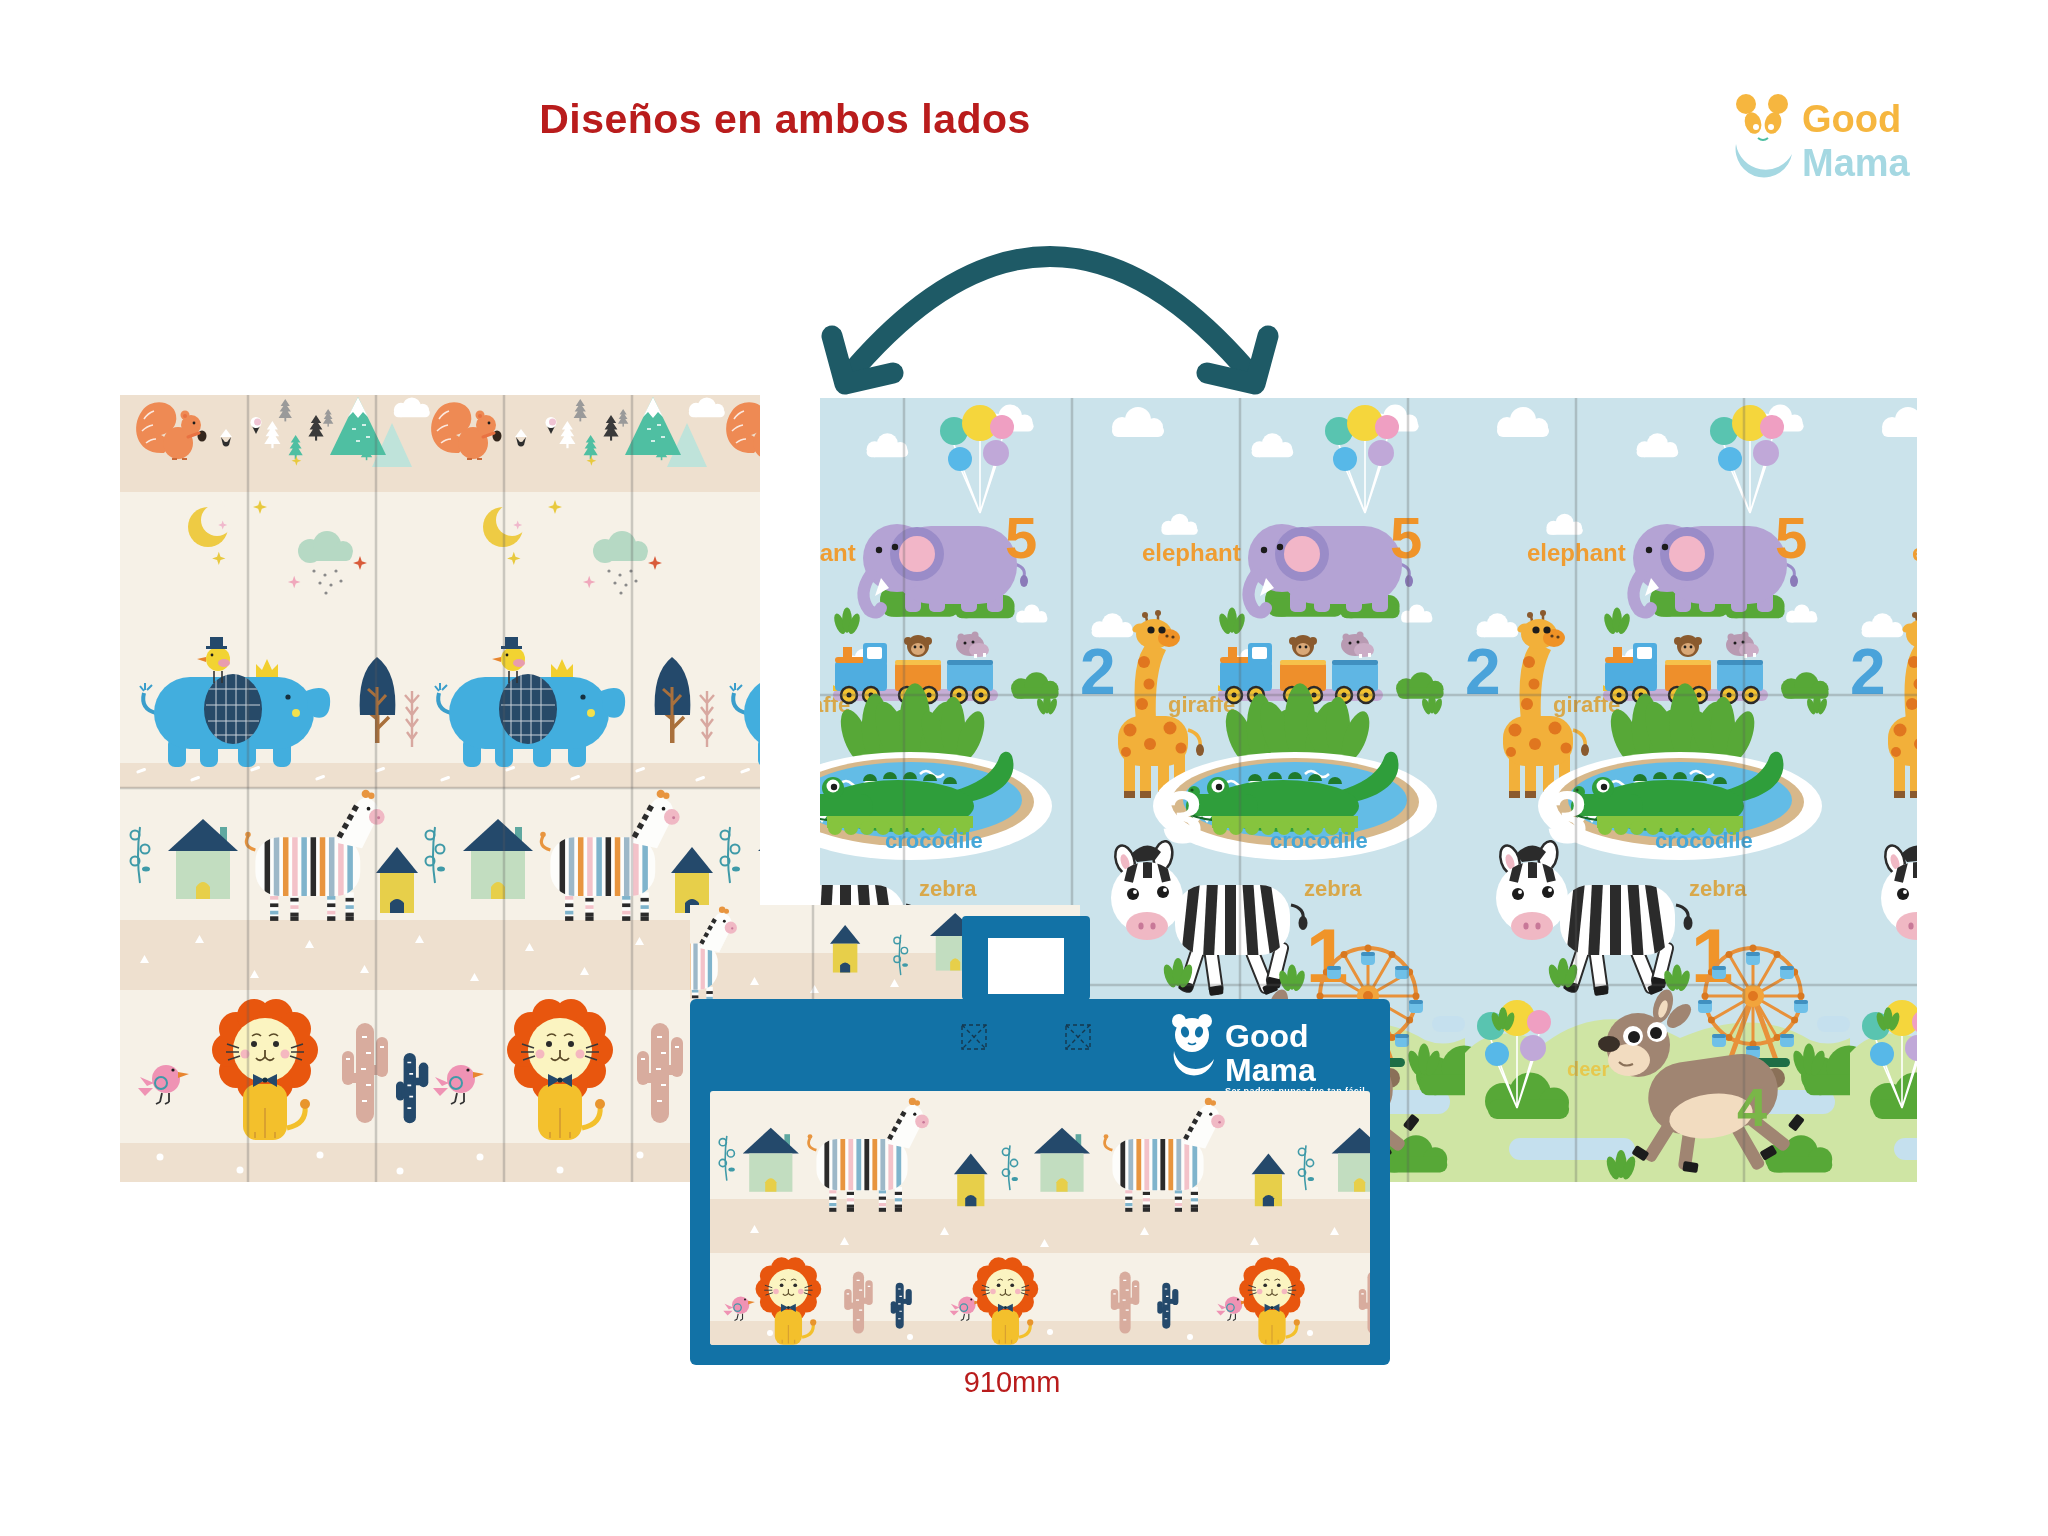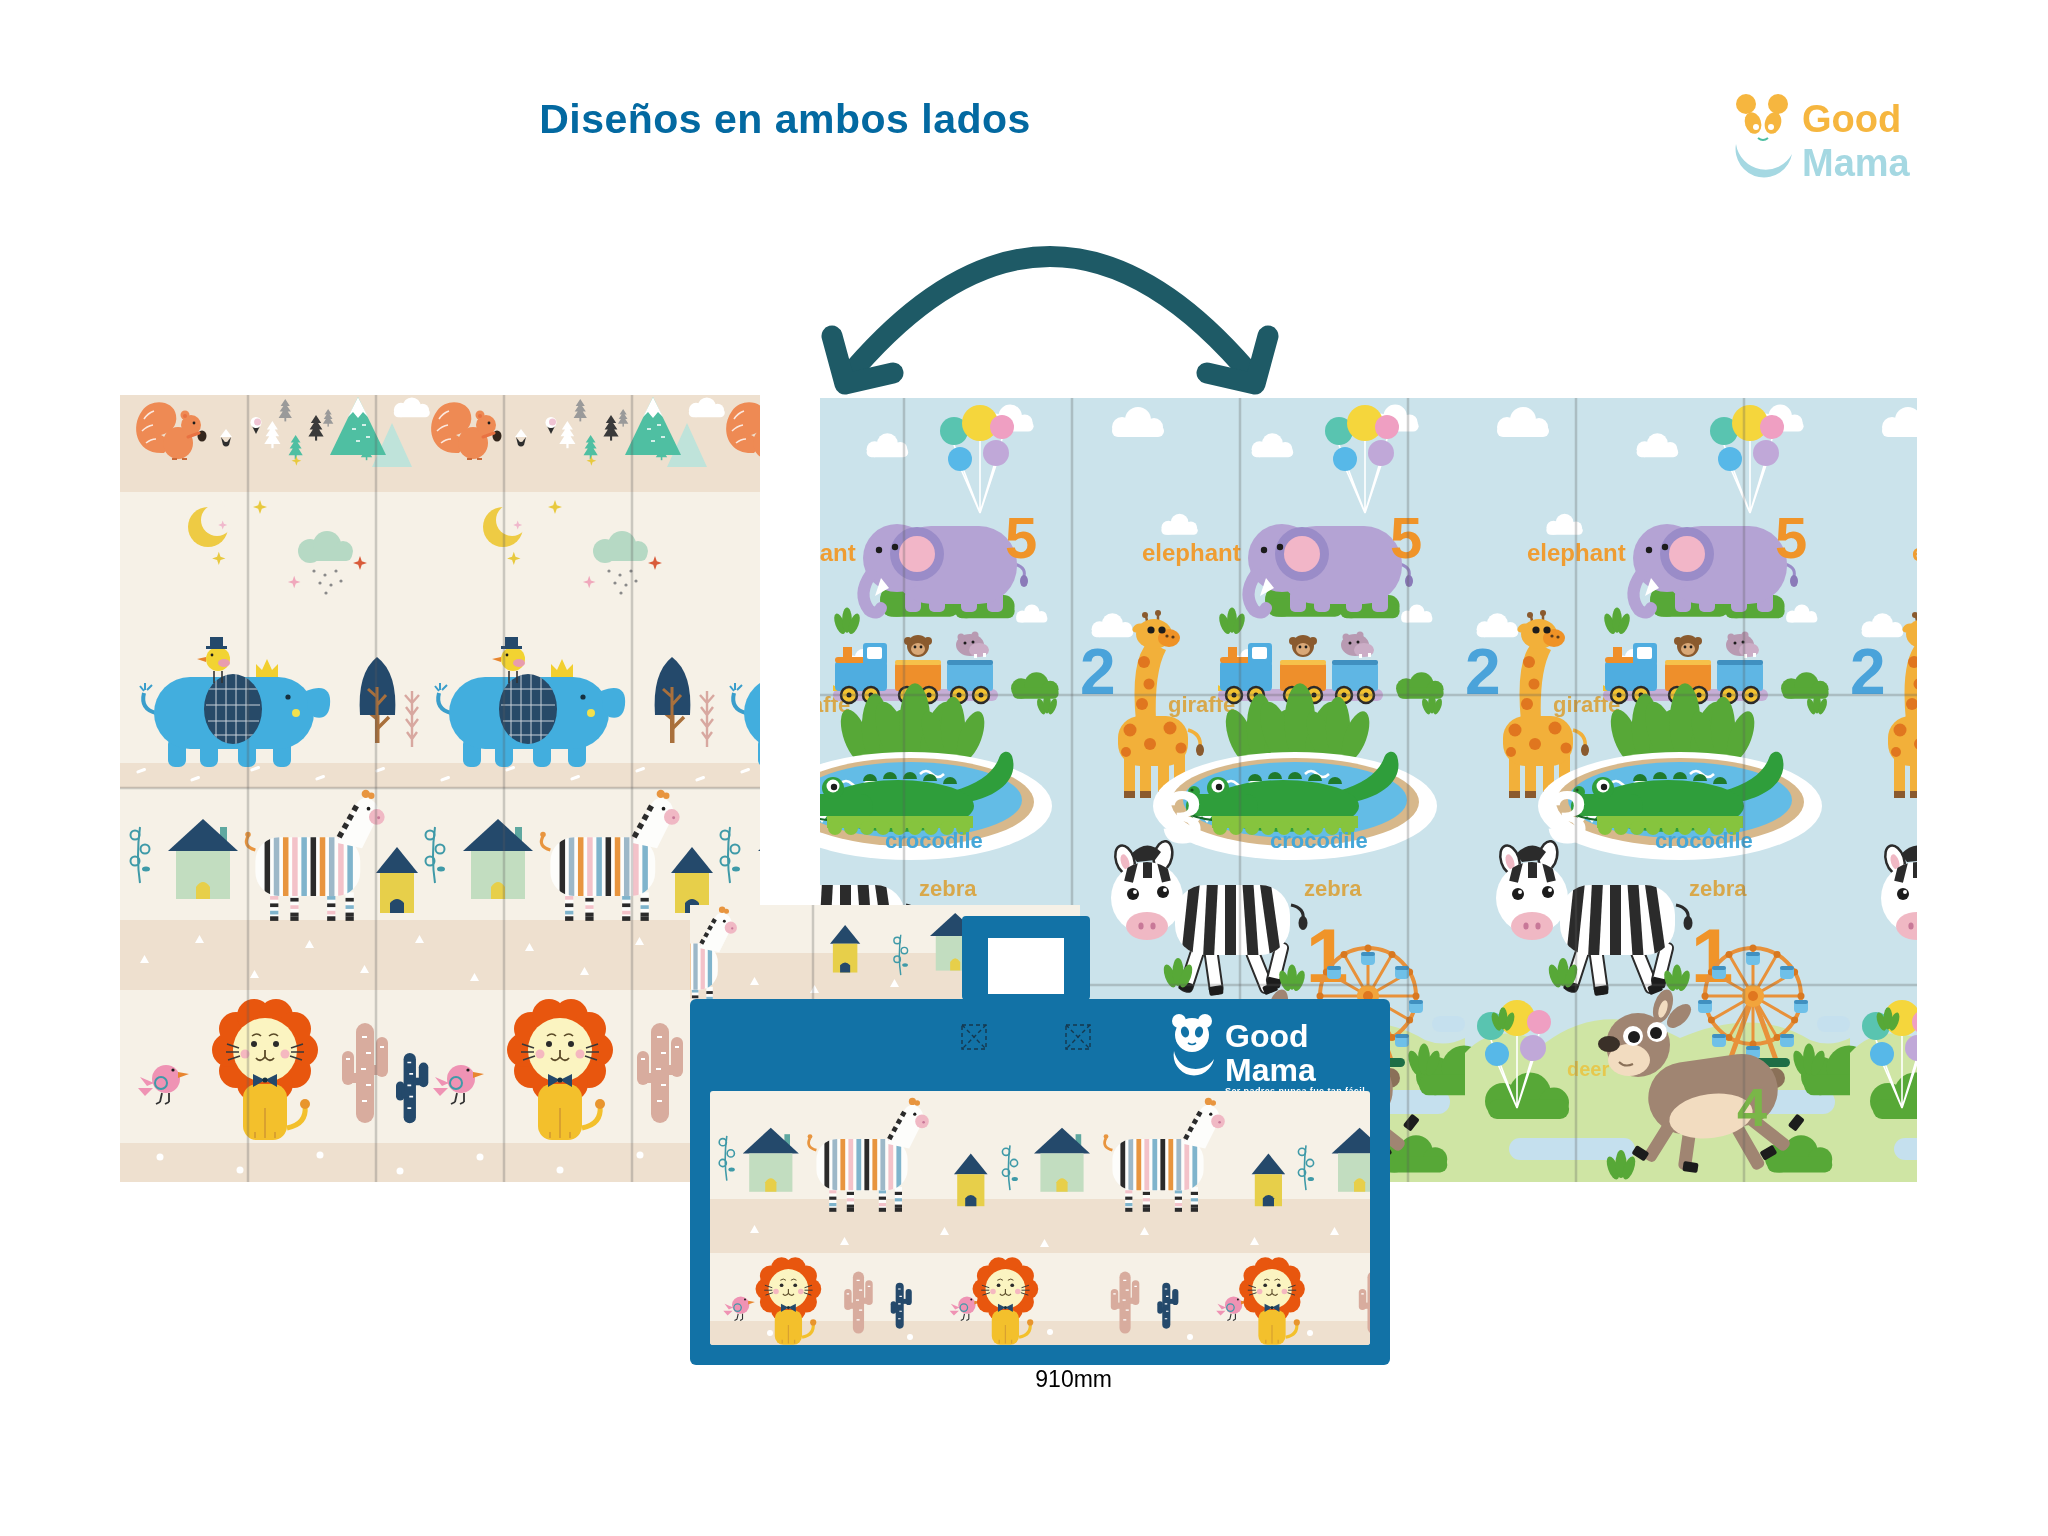--- a/index.html
+++ b/index.html
@@ -1,21 +1,21 @@
 <!DOCTYPE html>
 <html><head>
 <meta charset="utf-8">
 <style>
   html,body{margin:0;padding:0;background:#fff;}
   .canvas{position:relative;width:2048px;height:1536px;background:#ffffff;overflow:hidden;
           font-family:"Liberation Sans",sans-serif;}
   .abs{position:absolute;}
   .title{left:460px;top:96px;width:650px;text-align:center;font-size:41px;font-weight:bold;
-         color:#0369a1;letter-spacing:.5px;}
-  .dim{left:912px;top:1366px;width:200px;text-align:right;font-size:23px;color:#000000;}
+         color:#b91c1c;letter-spacing:.5px;}
+  .dim{left:912px;top:1366px;width:200px;text-align:center;font-size:29px;color:#b91c1c;}
   .handle{left:962px;top:916px;width:128px;height:84px;background:#1272a6;border-radius:4px;}
   .handle-hole{left:988px;top:938px;width:76px;height:56px;background:#ffffff;}
   svg text{font-family:"Liberation Sans",sans-serif;font-weight:bold;}
   .num-o{fill:#f09429;} .num-b{fill:#4aa3da;} .num-g{fill:#7ab648;} .num-w{fill:#ffffff;}
   .lbl-o{fill:#ef9d32;font-size:24px;} .lbl-t{fill:#d8a84b;font-size:22px;}
   .lbl-b{fill:#45a7d8;font-size:22px;} .lbl-y{fill:#e6c84e;font-size:20px;}
   .fold{stroke:rgba(90,90,90,.28);stroke-width:2.5;}
   .logo-good{fill:#f6b63f;font-size:38px;} .logo-mama{fill:#a5d8e2;font-size:38px;}
   .plogo{fill:#ffffff;font-size:32px;} .ptag{fill:#ffffff;font-size:9px;font-weight:bold;letter-spacing:.4px;}
 </style>

